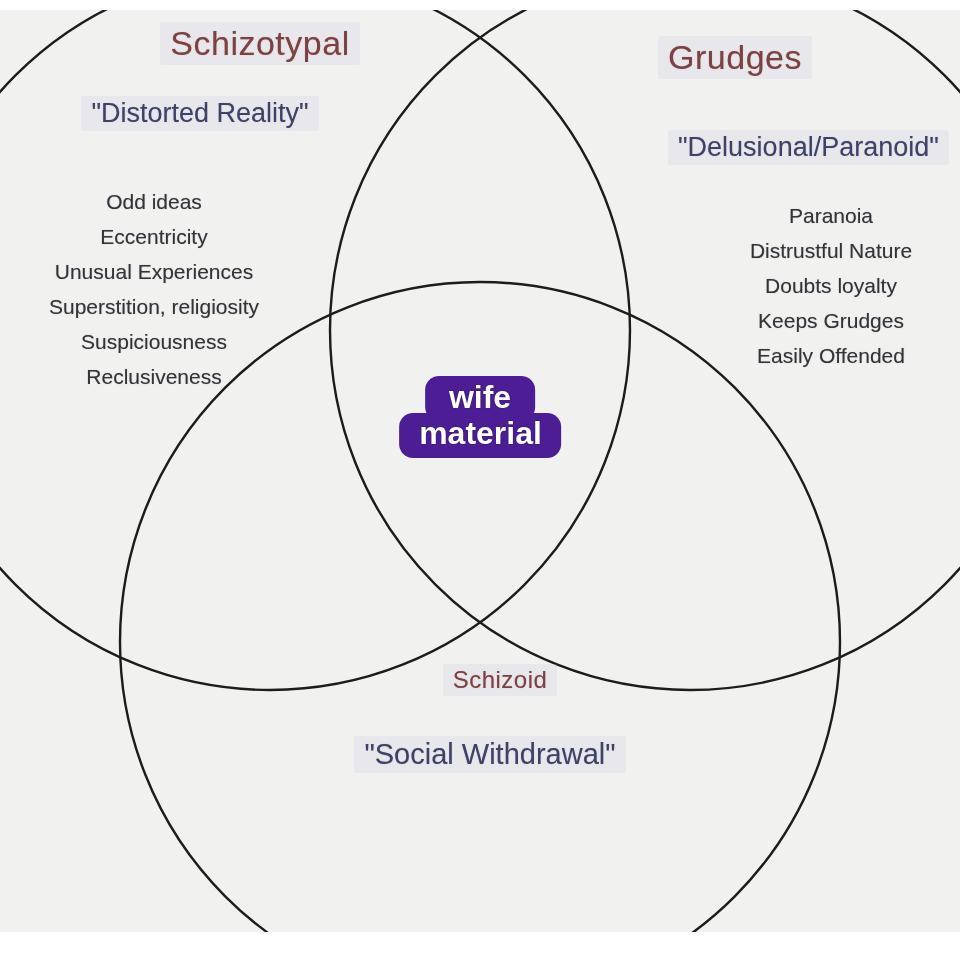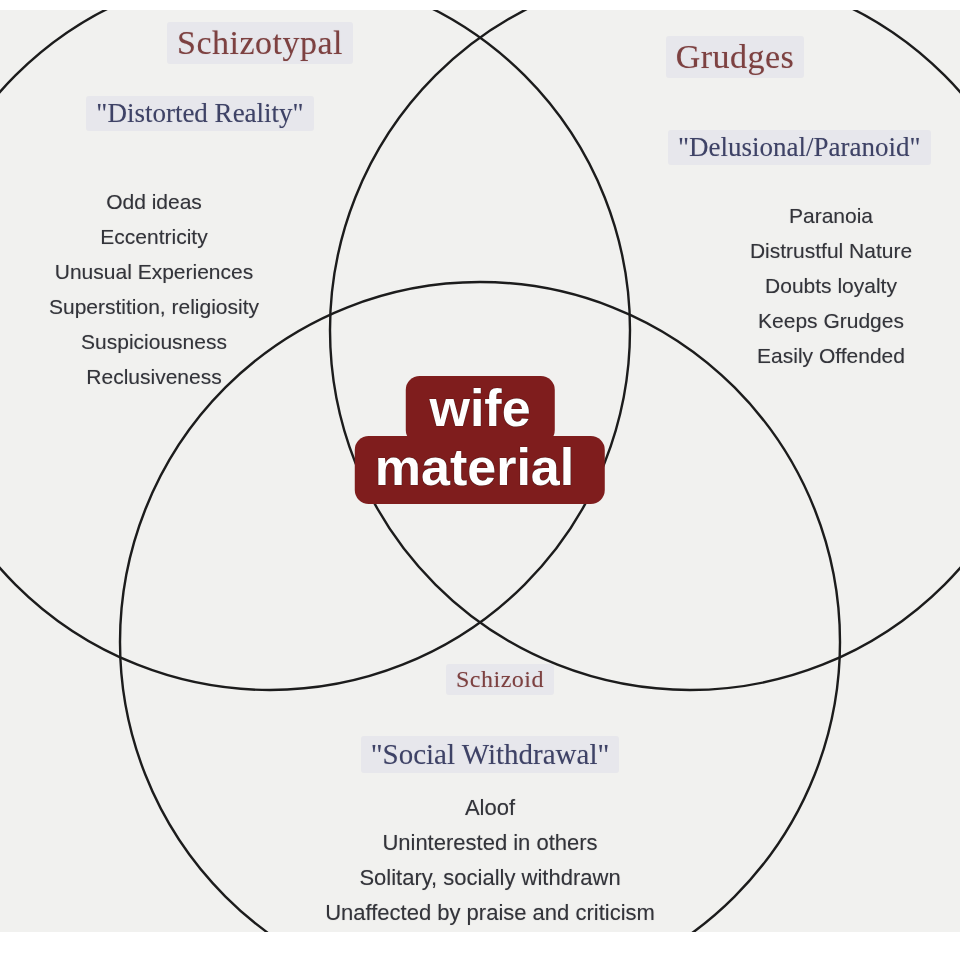--- a/index.html
+++ b/index.html
@@ -25,21 +25,20 @@
     font-size: 34px;
     letter-spacing: 0.5px;
     color: #7d4141;
     text-shadow: 0 0 1px rgba(125,65,65,0.35);
   }
   .set-title .hl, .set-subtitle .hl {
     display: inline-block;
     background: rgba(208,209,228,0.30);
     padding: 2px 10px;
     border-radius: 3px;
-    font-family: Liberation Serif, serif;
   }
   .set-subtitle {
     position: absolute;
     text-align: center;
     font-size: 27px;
     color: #3e4266;
     text-shadow: 0 0 1px rgba(62,66,102,0.3);
     white-space: nowrap;
   }
   .trait-list {
@@ -70,30 +69,30 @@
     position: absolute;
     left: 480px;
     top: 376px;
     transform: translateX(-50%);
     display: flex;
     flex-direction: column;
     align-items: center;
     z-index: 5;
   }
   .badge-line {
-    background: #7f1d1d;
+    background: #4c1d95;
     color: #ffffff;
     font-weight: bold;
-    font-size: 52px;
+    font-size: 32px;
     line-height: 1.15;
     padding: 3px 24px 5px 24px;
     border-radius: 14px;
     text-shadow: 0 0 1px #000;
   }
-  .badge-line.second { margin-top: -8px; padding: 2px 31px 6px 20px; }
+  .badge-line.second { margin-top: -8px; padding: 2px 19px 6px 20px; }
 </style>
 </head>
 <body>
 
 <div class="canvas">
 
   <svg class="venn-svg" width="960" height="960" viewBox="0 0 960 960">
     <circle cx="270" cy="330" r="360"></circle>
     <circle cx="690" cy="330" r="360"></circle>
     <circle cx="480" cy="642" r="360"></circle>
@@ -127,26 +126,20 @@
       <div class="trait-line">Keeps Grudges</div>
       <div class="trait-line">Easily Offended</div>
     </div>
 
   <div class="set-title schizoid-title">
     <span class="hl">Schizoid</span>
   </div>
   <div class="set-subtitle schizoid-sub">
     <span class="hl">"Social Withdrawal"</span>
   </div>
-  <div class="trait-list bottom schizoid-traits">
-      <div class="trait-line">Aloof</div>
-      <div class="trait-line">Uninterested in others</div>
-      <div class="trait-line">Solitary, socially withdrawn</div>
-      <div class="trait-line">Unaffected by praise and criticism</div>
-    </div>
 
   <div class="center-badge">
     <div class="badge-line">wife</div>
     <div class="badge-line second">material</div>
   </div>
 
   <div class="bar bar-top"></div>
   <div class="bar bar-bottom"></div>
 
 </div>

